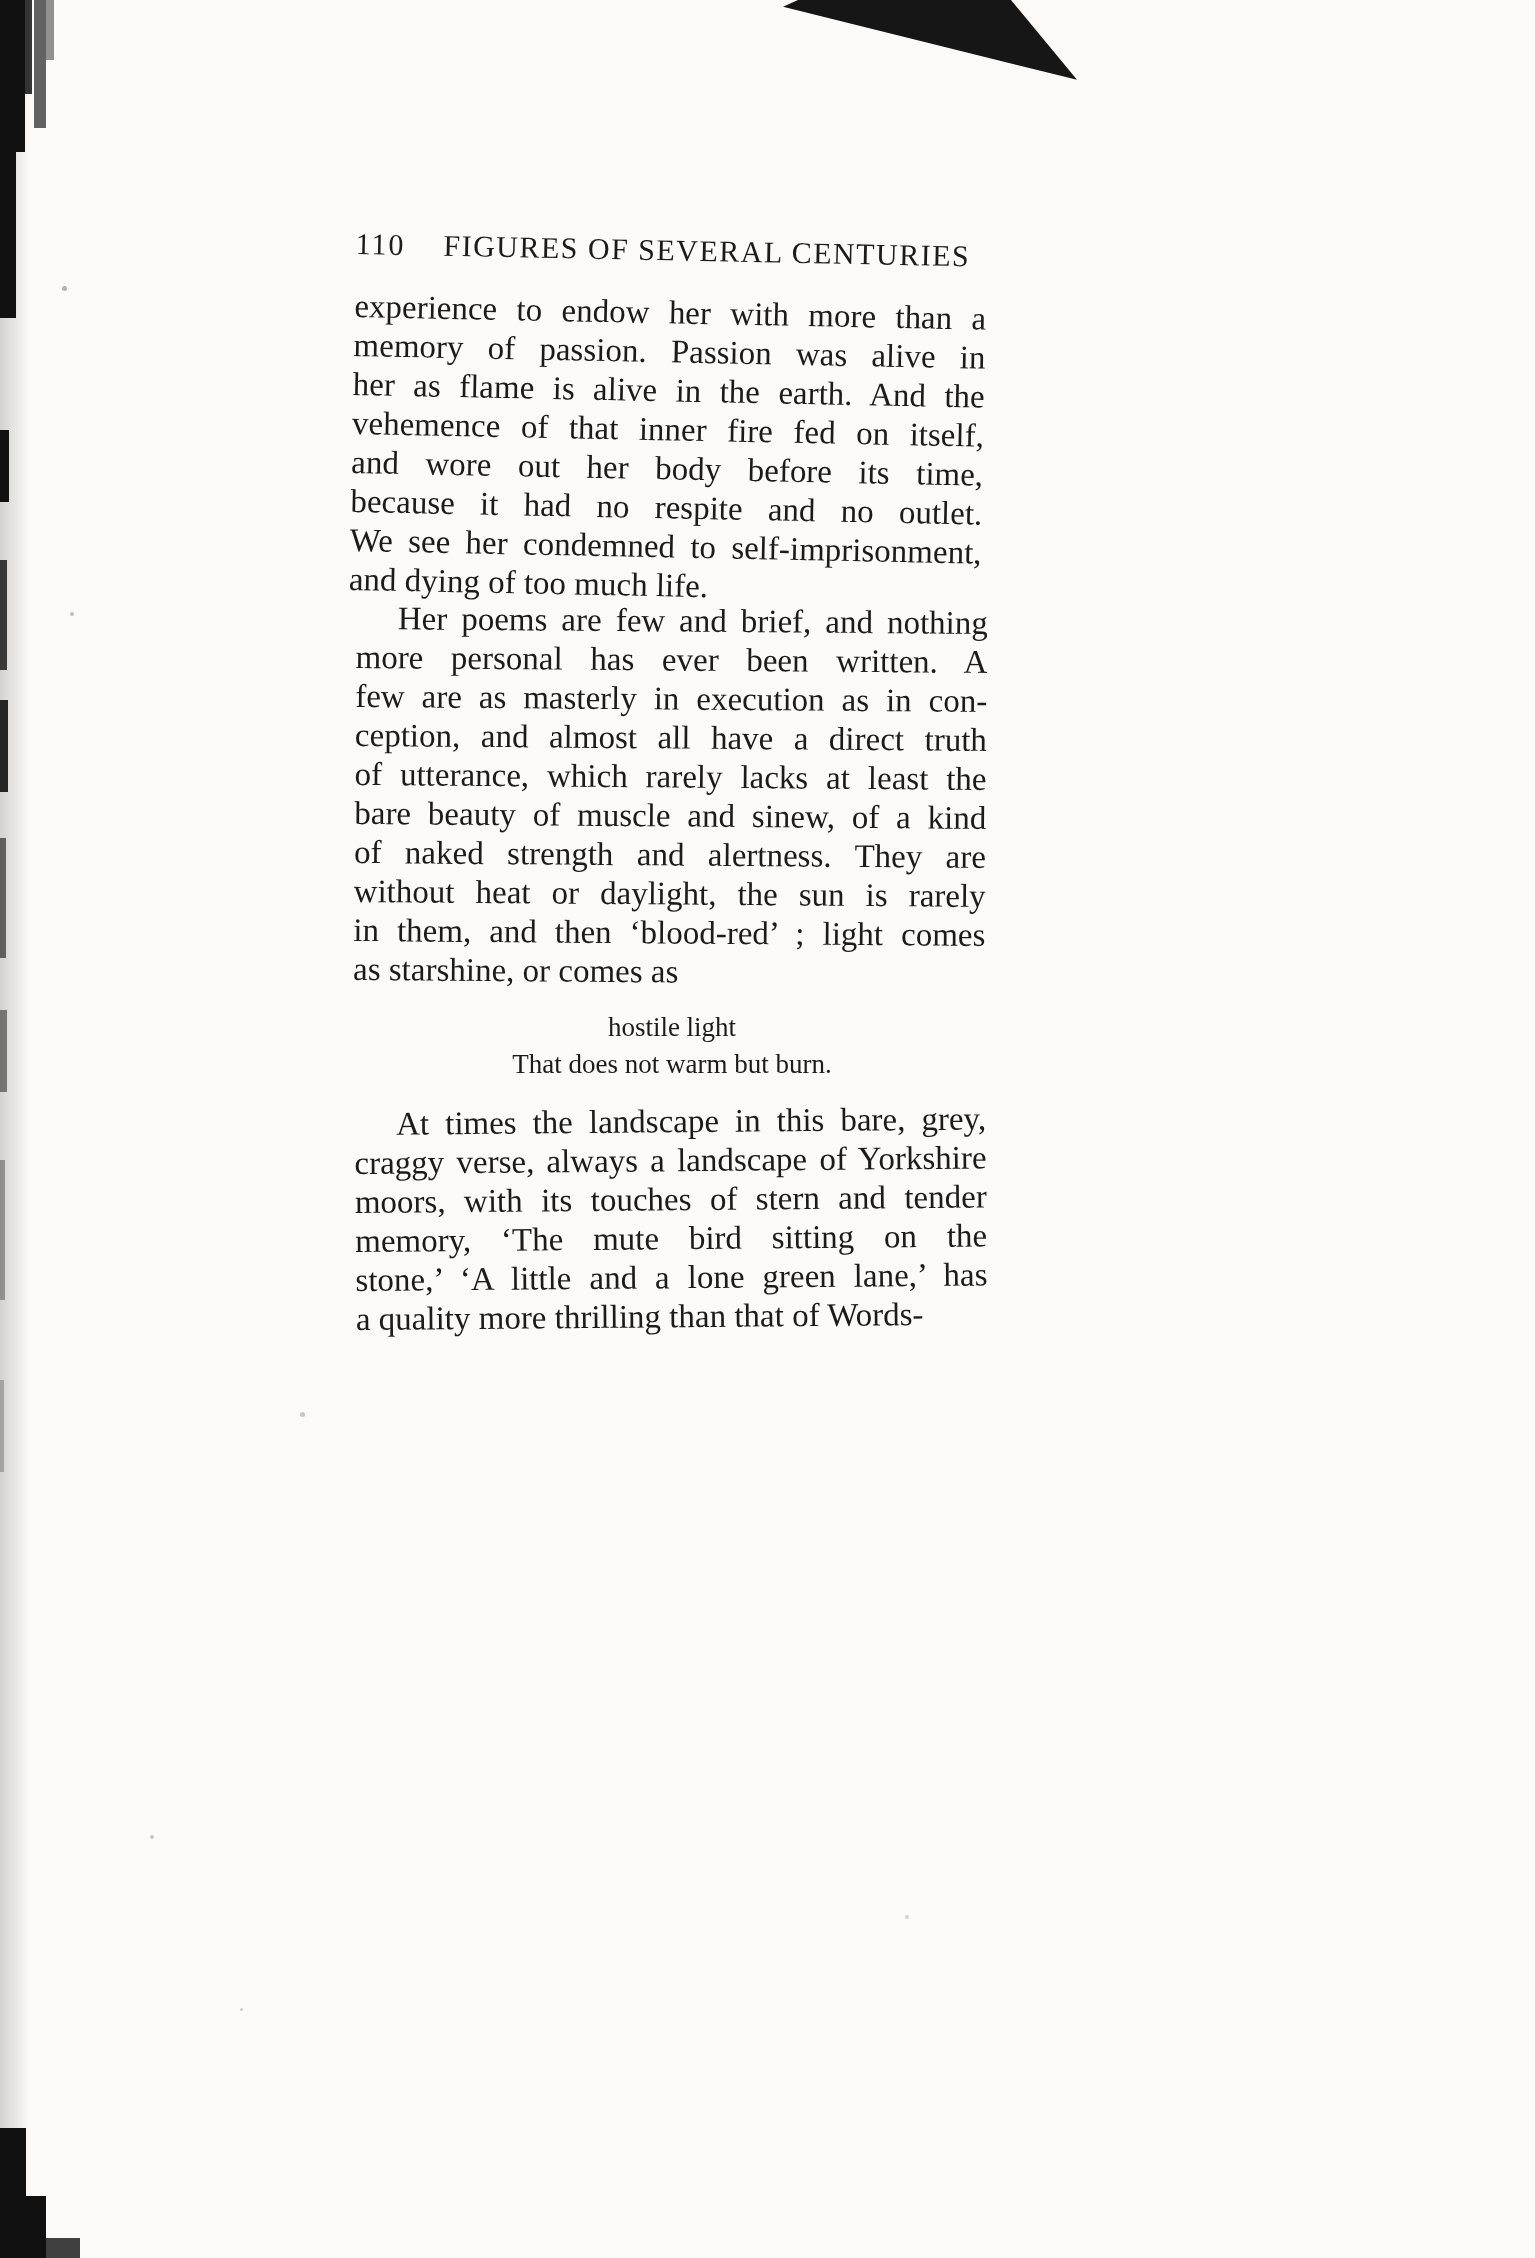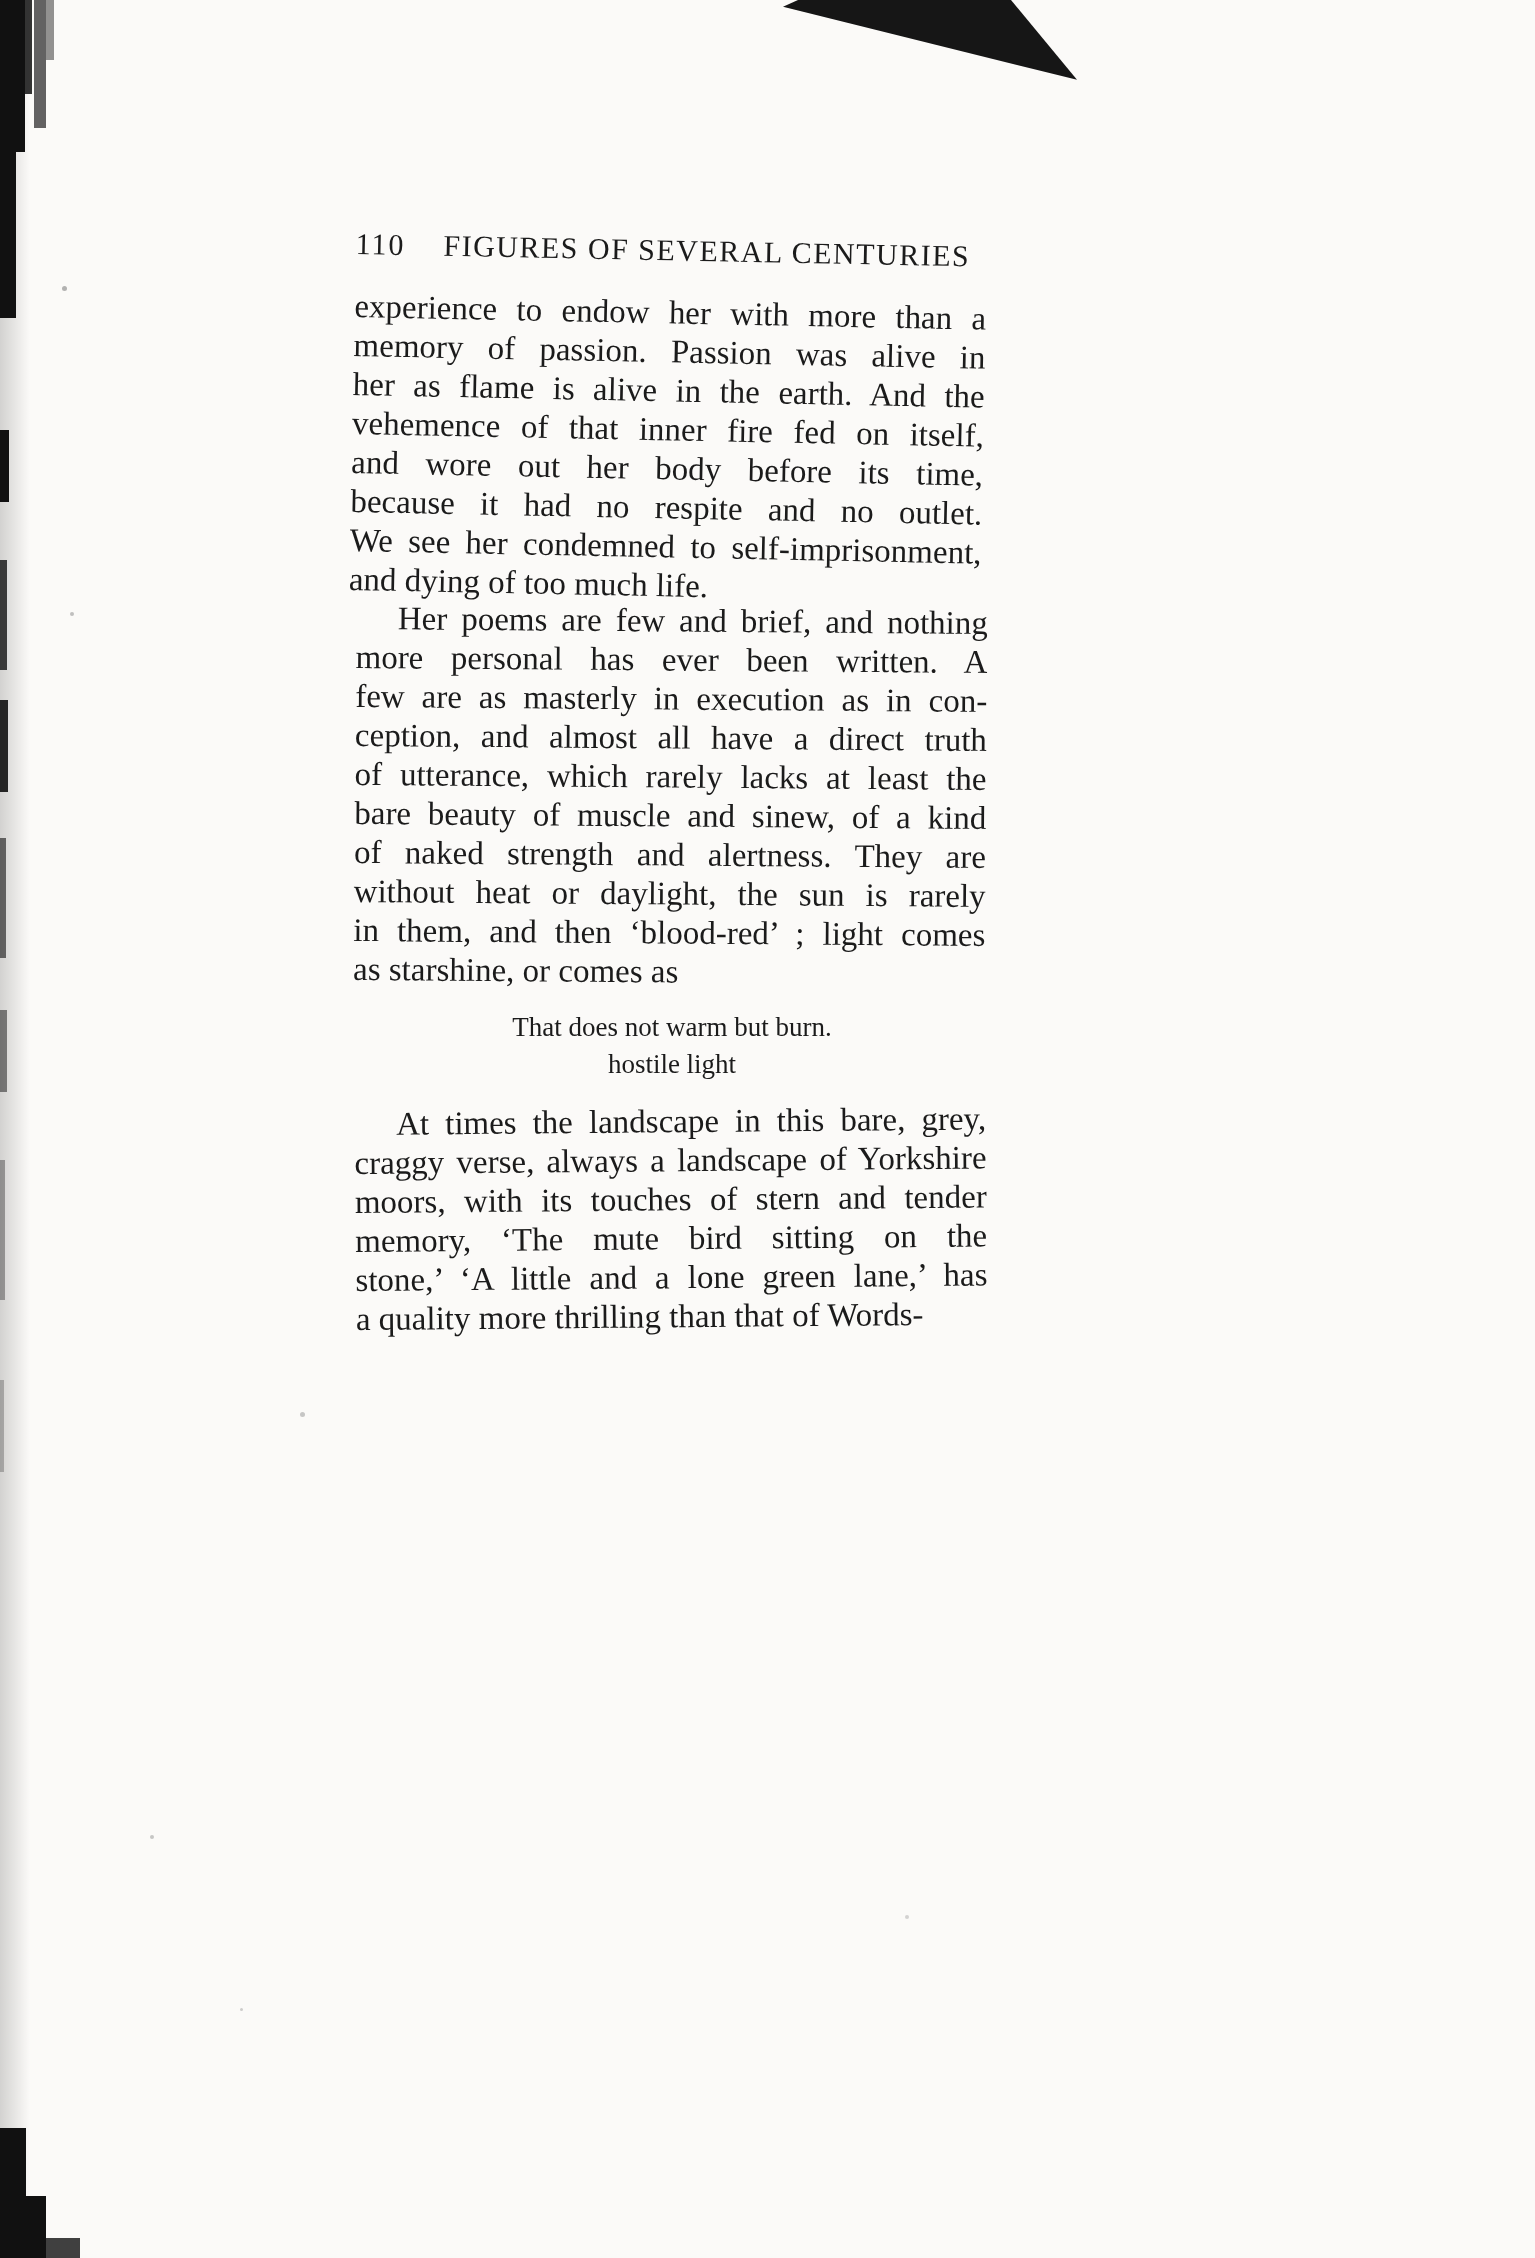--- a/index.html
+++ b/index.html
@@ -165,22 +165,22 @@
         <div class="line">of utterance, which rarely lacks at least the</div>
         <div class="line">bare beauty of muscle and sinew, of a kind</div>
         <div class="line">of naked strength and alertness.  They are</div>
         <div class="line">without heat or daylight, the sun is rarely</div>
         <div class="line">in them, and then ‘blood-red’ ; light comes</div>
         <div class="line last">as starshine, or comes as</div>
       </div>
     </div>
 
     <div class="quote">
+      <div class="qline">hostile light</div>
       <div class="qline">That does not warm but burn.</div>
-      <div class="qline">hostile light</div>
     </div>
 
     <div class="tilt-3">
       <div class="para">
         <div class="line indent">At times the landscape in this bare, grey,</div>
         <div class="line">craggy verse, always a landscape of Yorkshire</div>
         <div class="line">moors, with its touches of stern and tender</div>
         <div class="line">memory, ‘The mute bird sitting on the</div>
         <div class="line">stone,’ ‘A little and a lone green lane,’ has</div>
         <div class="line last">a quality more thrilling than that of Words-</div>

